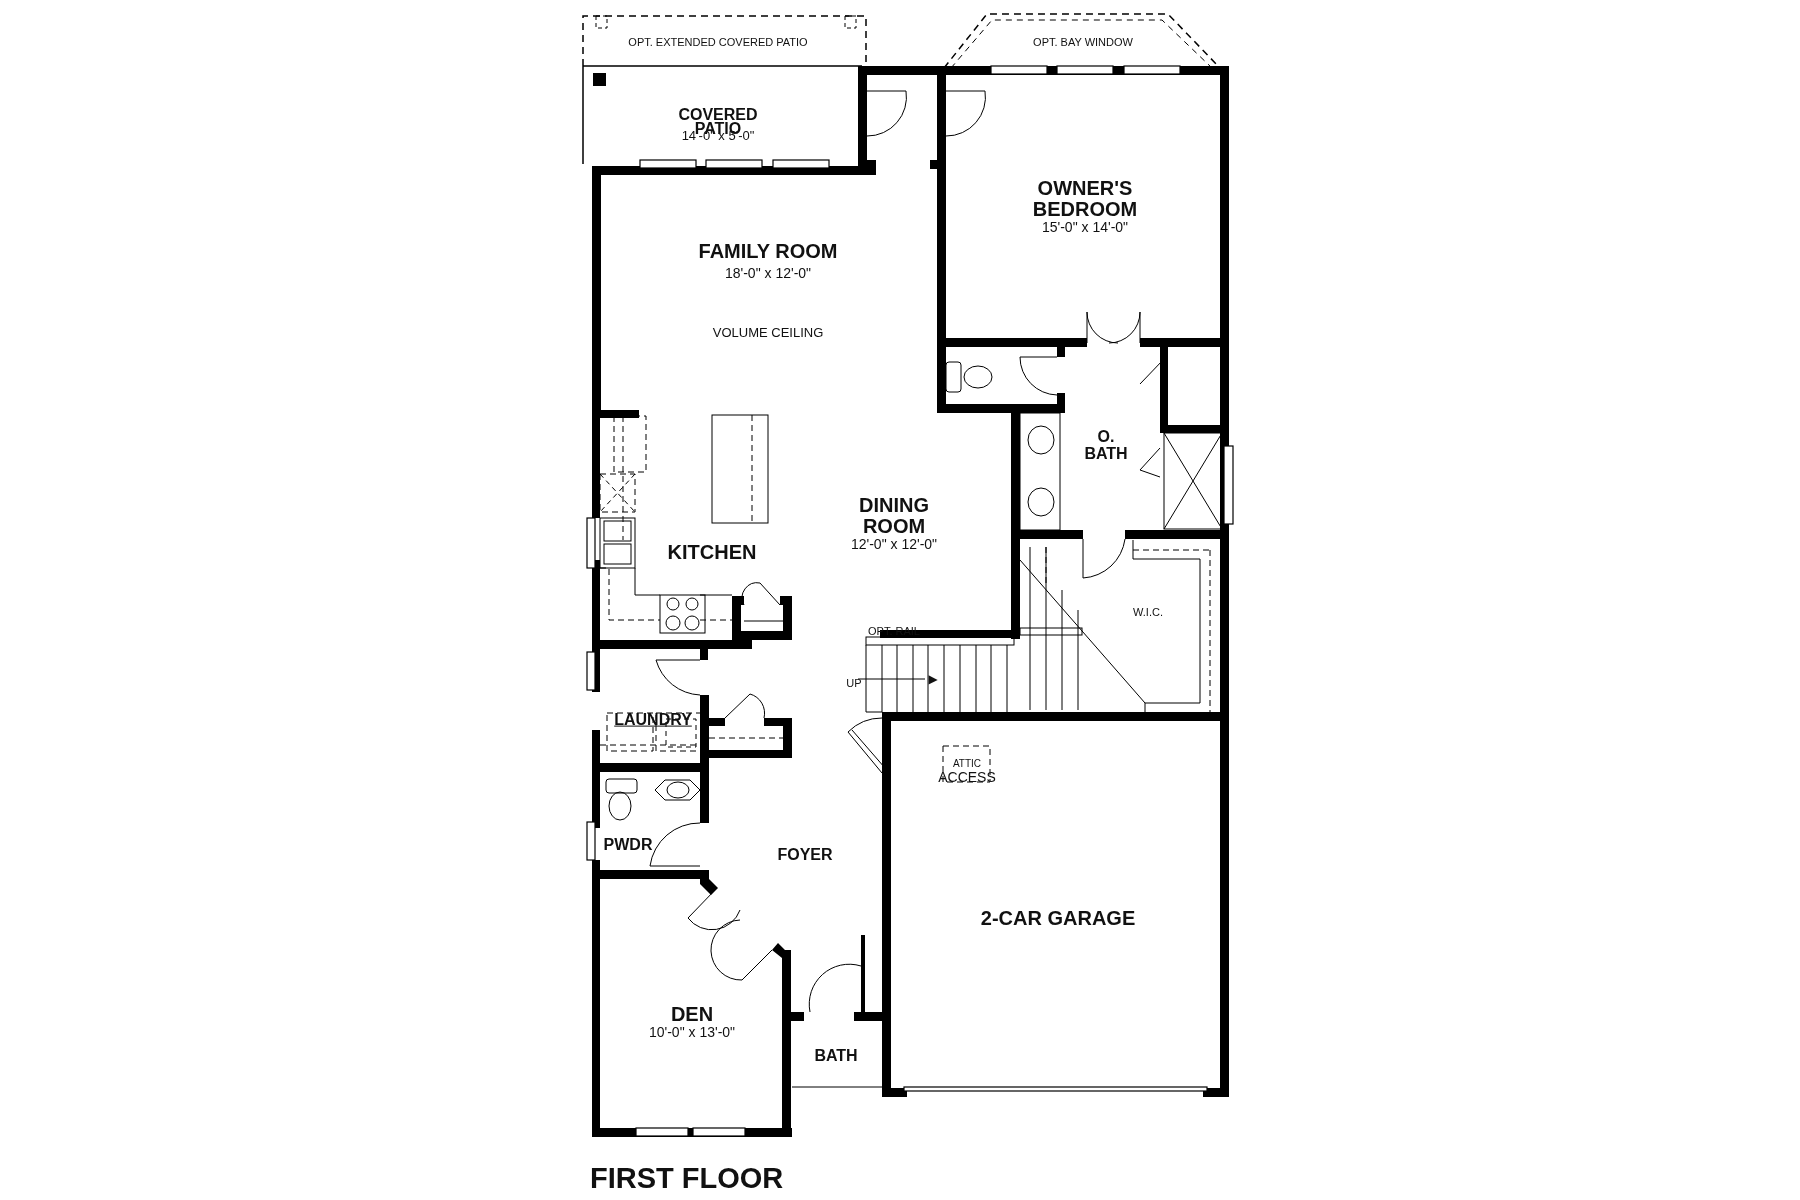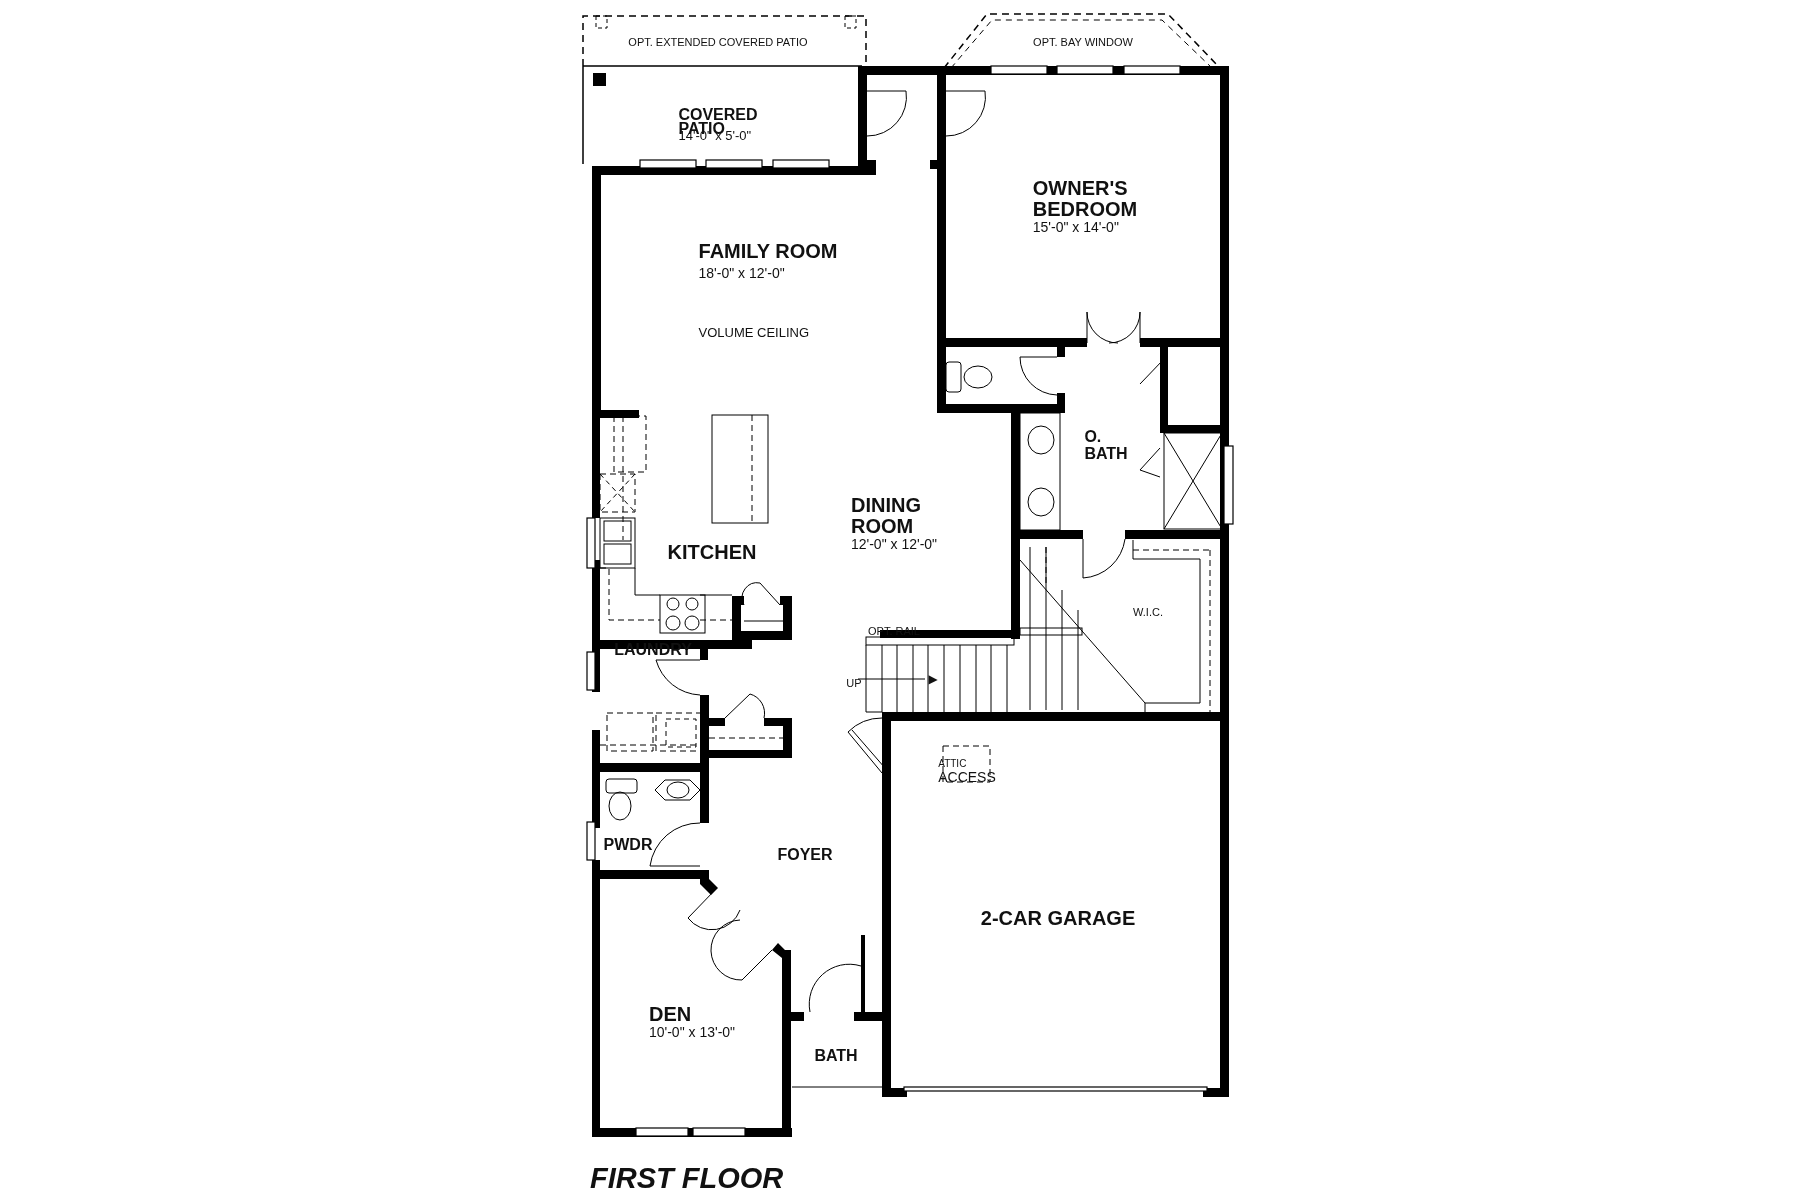--- a/index.html
+++ b/index.html
@@ -1,23 +1,23 @@
 <!DOCTYPE html>
 <html><head>
 <meta charset="utf-8">
 <style>
   html, body { margin: 0; padding: 0; background: #ffffff; }
   body { width: 1800px; height: 1200px; position: relative; overflow: hidden; font-family: "Liberation Sans", sans-serif; }
   svg { position: absolute; left: 0; top: 0; }
-  .lbl { position: absolute; transform: translate(-50%, -50%); text-align: left; color: #111; white-space: nowrap; line-height: 1.05; }
+  .lbl { position: absolute; transform: translate(-50%, -50%); text-align: center; color: #111; white-space: nowrap; line-height: 1.05; }
   .room-name { font-weight: bold; font-size: 20px; }
   .room-name-sm { font-weight: bold; font-size: 16px; }
   .room-dim { font-size: 14px; }
   .note { font-size: 11px; }
-  .title { position: absolute; left: 590px; top: 1162px; font-weight: bold; font-size: 29px; color: #111; font-style: italic; }
+  .title { position: absolute; left: 590px; top: 1162px; font-weight: bold; font-size: 29px; color: #111; }
 </style>
 </head>
 <body>
 
 <svg width="1800" height="1200" viewBox="0 0 1800 1200">
   <g fill="none" stroke="#000">
 
     <path d="M583 66 V16 H866 V66" stroke-width="1.5" stroke-dasharray="7 5"></path>
     <rect x="596" y="16" width="11" height="12" stroke-width="1" stroke-dasharray="4 3"></rect>
     <rect x="845" y="16" width="11" height="12" stroke-width="1" stroke-dasharray="4 3"></rect>
@@ -249,21 +249,21 @@
   <div class="room-name">ROOM</div>
   <div class="room-dim">12'-0" x 12'-0"</div>
 </div>
 
 <div class="lbl room-name" style="left:712px; top:552px;">KITCHEN</div>
 <div class="lbl note" style="left:1148px; top:613px;">W.I.C.</div>
 <div class="lbl note" style="left:894px; top:632px;">OPT. RAIL</div>
 <div class="lbl note" style="left:854px; top:684px;">UP</div>
 <div class="lbl" style="left:933px; top:679px; font-size:12px;">▶</div>
 
-<div class="lbl room-name-sm" style="left:653px; top:650px;">LAUNDRY</div>
+<div class="lbl room-name-sm" style="left:653px; top:720px;text-decoration:underline;">LAUNDRY</div>
 
 <div class="lbl" style="left:967px; top:772px;">
   <div class="note" style="font-size:10px;">ATTIC</div>
   <div class="note" style="font-size:14px;">ACCESS</div>
 </div>
 
 <div class="lbl room-name-sm" style="left:628px; top:845px;">PWDR</div>
 <div class="lbl room-name-sm" style="left:805px; top:855px;">FOYER</div>
 <div class="lbl room-name" style="left:1058px; top:918px;">2-CAR GARAGE</div>
 

